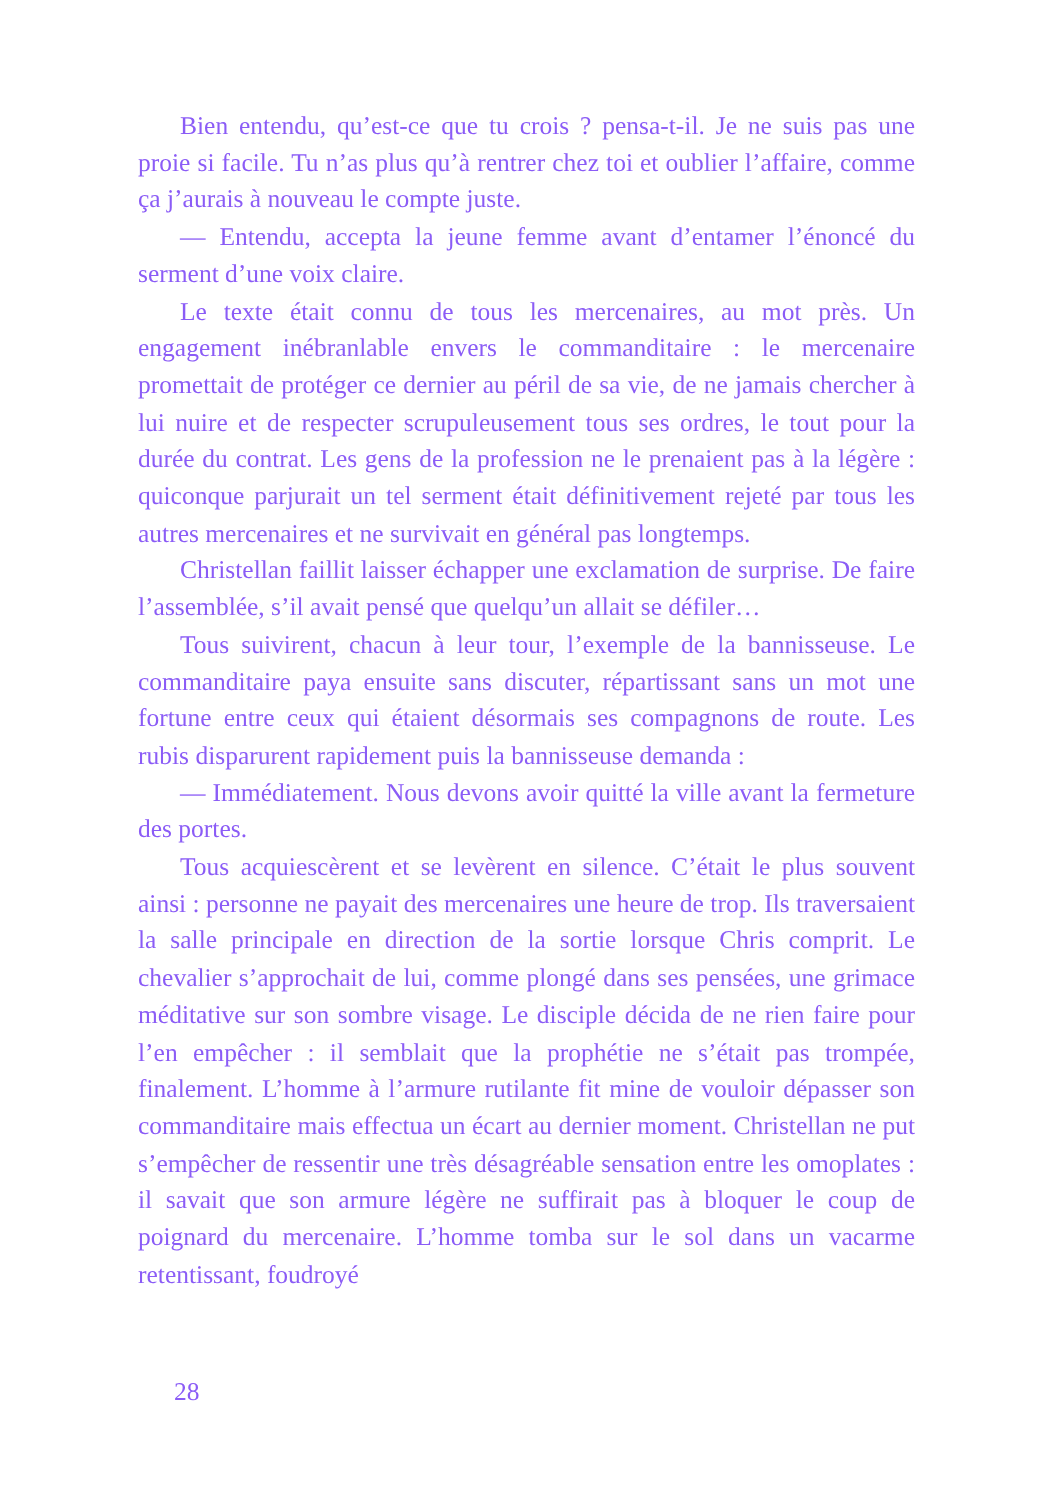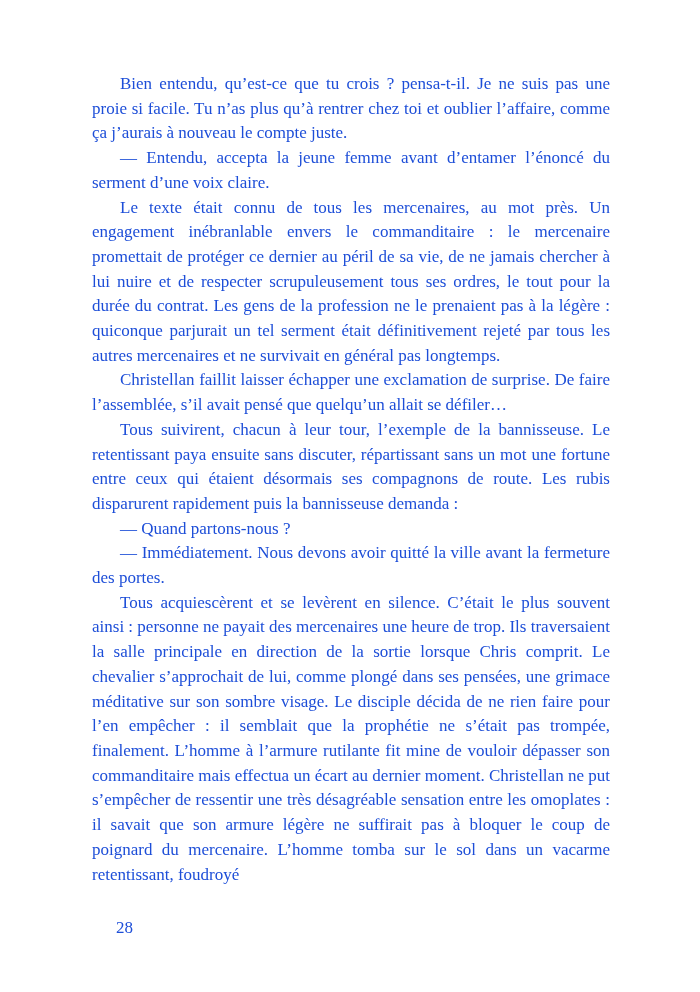--- a/index.html
+++ b/index.html
@@ -7,21 +7,21 @@
     padding: 0;
     background: #ffffff;
   }
   .book-page {
     position: relative;
     width: 700px;
     height: 992px;
     background: #ffffff;
     overflow: hidden;
     font-family: "Liberation Serif", "DejaVu Serif", serif;
-    color: #1d4ed8;
+    color: #8b5cf6;
   }
   .text-block {
     position: absolute;
     left: 92px;
     top: 72px;
     width: 518px;
     font-size: 17px;
     line-height: 24.7px;
     text-align: justify;
   }
@@ -41,19 +41,18 @@
 </style>
 </head>
 <body>
 
 <div class="book-page">
   <div class="text-block">
     <p>Bien entendu, qu’est-ce que tu crois ? pensa-t-il. Je ne suis pas une proie si facile. Tu n’as plus qu’à rentrer chez toi et oublier l’affaire, comme ça j’aurais à nouveau le compte juste.</p>
     <p>— Entendu, accepta la jeune femme avant d’entamer l’énoncé du serment d’une voix claire.</p>
     <p>Le texte était connu de tous les mercenaires, au mot près. Un engagement inébranlable envers le commanditaire : le mercenaire promettait de protéger ce dernier au péril de sa vie, de ne jamais chercher à lui nuire et de respecter scrupuleusement tous ses ordres, le tout pour la durée du contrat. Les gens de la profession ne le prenaient pas à la légère : quiconque parjurait un tel serment était définitivement rejeté par tous les autres mercenaires et ne survivait en général pas longtemps.</p>
     <p>Christellan faillit laisser échapper une exclamation de surprise. De faire l’assemblée, s’il avait pensé que quelqu’un allait se défiler…</p>
-    <p>Tous suivirent, chacun à leur tour, l’exemple de la bannisseuse. Le retentissant paya ensuite sans discuter, répartissant sans un mot une fortune entre ceux qui étaient désormais ses compagnons de route. Les rubis disparurent rapidement puis la bannisseuse demanda :</p>
-    <p>— Quand partons-nous ?</p>
+    <p>Tous suivirent, chacun à leur tour, l’exemple de la bannisseuse. Le commanditaire paya ensuite sans discuter, répartissant sans un mot une fortune entre ceux qui étaient désormais ses compagnons de route. Les rubis disparurent rapidement puis la bannisseuse demanda :</p>
     <p>— Immédiatement. Nous devons avoir quitté la ville avant la fermeture des portes.</p>
     <p>Tous acquiescèrent et se levèrent en silence. C’était le plus souvent ainsi : personne ne payait des mercenaires une heure de trop. Ils traversaient la salle principale en direction de la sortie lorsque Chris comprit. Le chevalier s’approchait de lui, comme plongé dans ses pensées, une grimace méditative sur son sombre visage. Le disciple décida de ne rien faire pour l’en empêcher : il semblait que la prophétie ne s’était pas trompée, finalement. L’homme à l’armure rutilante fit mine de vouloir dépasser son commanditaire mais effectua un écart au dernier moment. Christellan ne put s’empêcher de ressentir une très désagréable sensation entre les omoplates : il savait que son armure légère ne suffirait pas à bloquer le coup de poignard du mercenaire. L’homme tomba sur le sol dans un vacarme retentissant, foudroyé</p>
   </div>
   <div class="page-number">28</div>
 </div>
 
 </body></html>

